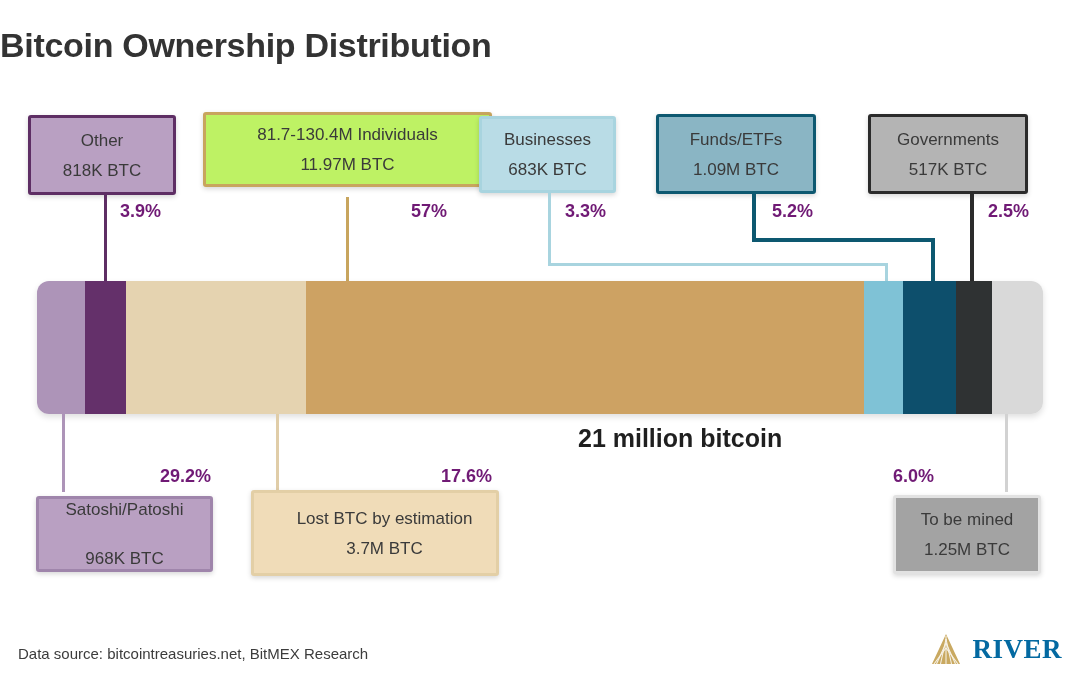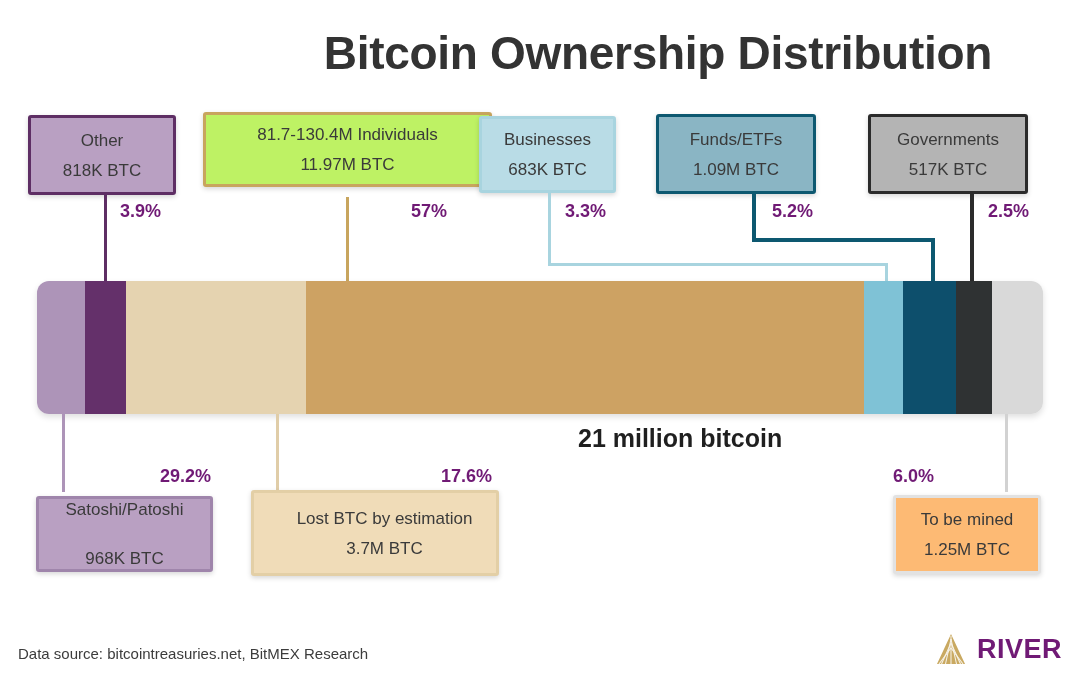--- a/index.html
+++ b/index.html
@@ -8,22 +8,22 @@
     background:#ffffff;
     font-family:"Liberation Sans", sans-serif;
     color:#2f2f2f;
     overflow:hidden;
     position:relative;
   }
   #root{position:relative;width:1080px;height:679px;}
 
   .title{
     position:absolute;left:0;top:26px;width:992px;
-    text-align:right;
-    font-size:46px;font-weight:bold;letter-spacing:-0.3px;
+    text-align:left;
+    font-size:34px;font-weight:bold;letter-spacing:-0.3px;
     color:#333333;
   }
 
   
   .box{
     position:absolute;
     border-radius:3px;
     box-sizing:border-box;
     display:flex;flex-direction:column;
     align-items:center;justify-content:center;
@@ -60,21 +60,21 @@
   
   .source{
     position:absolute;left:18px;top:645px;
     font-size:15px;color:#3c3c3c;
   }
   .logo{
     position:absolute;right:18px;top:632px;
     display:flex;align-items:center;gap:9px;
   }
   .logo .wordmark{
-    font-size:27px;font-weight:bold;letter-spacing:0.5px;color:#701a75;
+    font-size:27px;font-weight:bold;letter-spacing:0.5px;color:#0369a1;font-family:Liberation Serif, serif;
   }
 </style>
 </head>
 <body>
 
 <div id="root">
 
   <div class="title">Bitcoin Ownership Distribution</div>
 
   <div class="box" style="left:28px;top:115px;width:148px;height:80px;background:#b9a0c2;border:3px solid #5e2e64;">
@@ -139,21 +139,21 @@
 
   <div class="conn" style="left:276px;top:414px;width:3px;height:78px;background:#e0cda8;"></div>
   <div class="pct" style="left:441px;top:466px;">17.6%</div>
   <div class="box" style="left:251px;top:490px;width:248px;height:86px;background:#f0dcb8;border:3px solid #e3cfa6;padding-left:19px;">
     <span class="l1">Lost BTC by estimation</span>
     <span class="l2">3.7M BTC</span>
   </div>
 
   <div class="conn" style="left:1005px;top:414px;width:3px;height:78px;background:#d2d2d2;"></div>
   <div class="pct" style="left:893px;top:466px;">6.0%</div>
-  <div class="box" style="left:893px;top:495px;width:148px;height:79px;background:#fdba74;border:3px solid #e2e2e2;">
+  <div class="box" style="left:893px;top:495px;width:148px;height:79px;background:#a3a3a3;border:3px solid #e2e2e2;">
     <span class="l1">To be mined</span>
     <span class="l2">1.25M BTC</span>
   </div>
 
   <div class="source">Data source: bitcointreasuries.net, BitMEX Research</div>
 
   <div class="logo">
     <svg width="34" height="34" viewBox="0 0 34 34">
       <polygon points="17,2 31,32 3,32" fill="#c9a961"></polygon>
       <g stroke="#ffffff" stroke-width="1.05" opacity="0.85">

